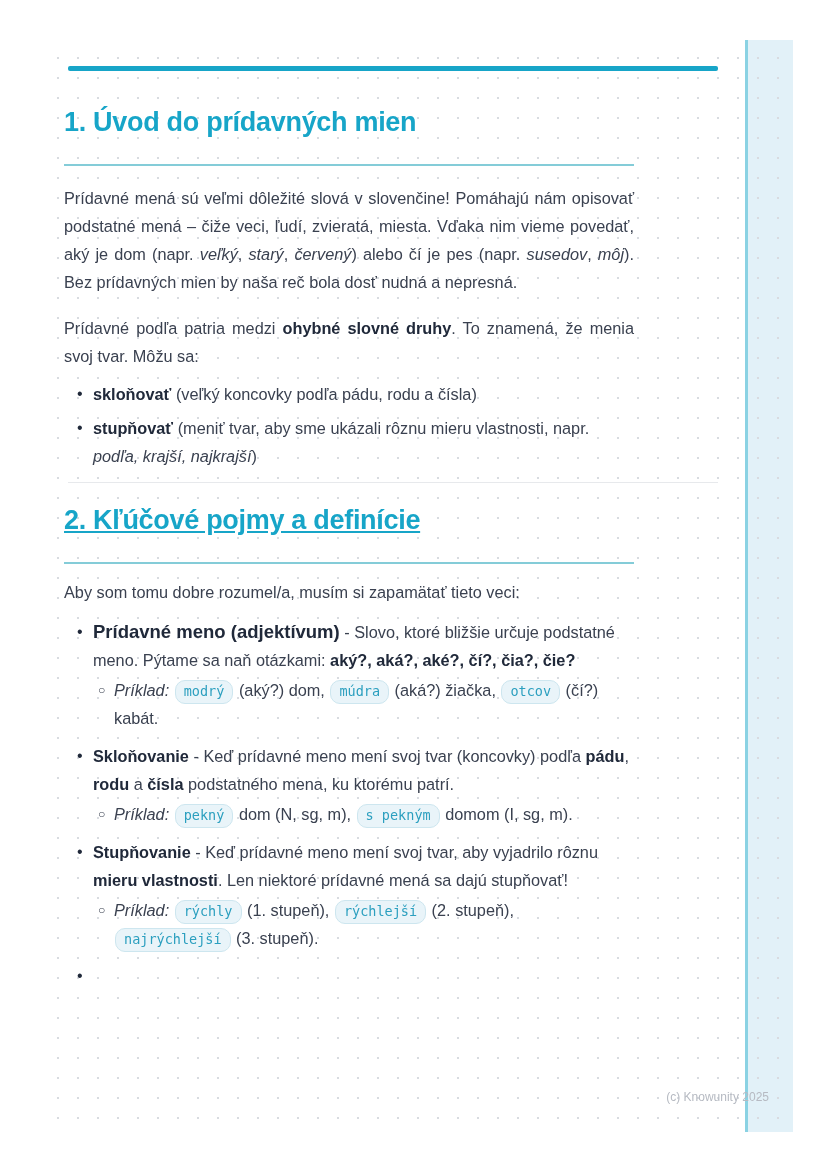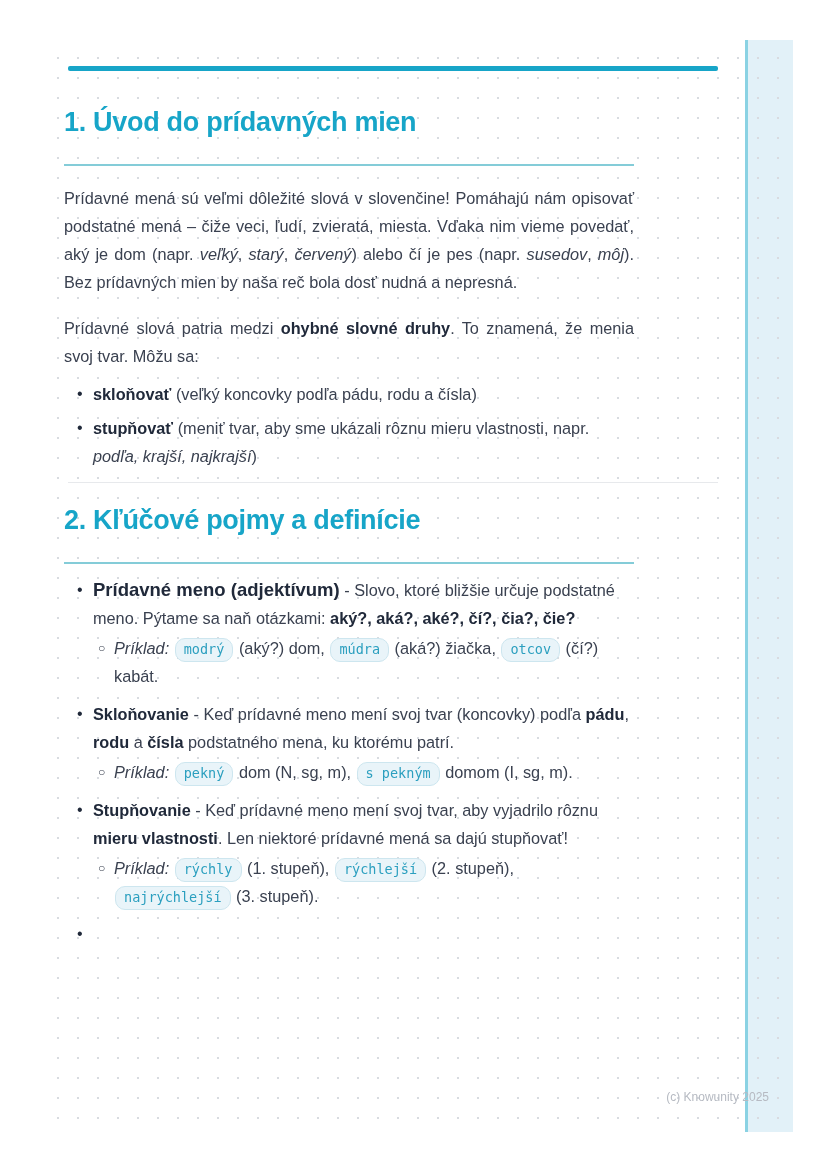--- a/index.html
+++ b/index.html
@@ -43,21 +43,21 @@
   .title-rule{
     margin:26px 0 0 4px;width:650px;height:5px;
     background:var(--accent);border-radius:2px;
   }
   h2{
     margin-top:36px;width:570px;
     font-size:27px;line-height:31px;font-weight:bold;
     letter-spacing:-0.3px;color:var(--accent);
     padding-bottom:26px;border-bottom:2px solid var(--rule-soft);
   }
-  h2.second{margin-top:22px;}
+  h2.second{margin-top:22px;text-decoration:underline;}
   p.body{
     width:570px;margin-top:18px;
     font-size:16.3px;line-height:28px;text-align:justify;
   }
   p.body.intro{margin-top:14px;text-align:left;}
   b{color:var(--text-bold);margin-top:10px;}
   i{color:var(--text);}
   .biglead{color:var(--text-bold);font-weight:bold;font-size:18.5px;}
   ul.plain{list-style:none;width:570px;margin-top:10px;}
   ul.plain li{
@@ -109,37 +109,38 @@
 <body>
 
 <div class="page">
   <div class="content">
 
     <div class="title-rule"></div>
 
     <section>
       <h2>1. Úvod do prídavných mien</h2>
       <p class="body"><span>Prídavné mená sú veľmi dôležité slová v slovenčine! Pomáhajú nám opisovať podstatné mená – čiže veci, ľudí, zvieratá, miesta. Vďaka nim vieme povedať, aký je dom (napr. </span><i>veľký</i><span>, </span><i>starý</i><span>, </span><i>červený</i><span>) alebo čí je pes (napr. </span><i>susedov</i><span>, </span><i>môj</i><span>). Bez prídavných mien by naša reč bola dosť nudná a nepresná.</span></p>
-      <p class="body"><span>Prídavné slová patria medzi </span><b>ohybné slovné druhy</b><span>. To znamená, že menia svoj tvar. Môžu sa:</span></p>
+      <p class="body"><span>Prídavné podľa patria medzi </span><b>ohybné slovné druhy</b><span>. To znamená, že menia svoj tvar. Môžu sa:</span></p>
       <ul class="plain">
         <li>
           <span class="marker-dot">•</span>
           <span><b>skloňovať</b><span> (veľký koncovky podľa pádu, rodu a čísla)</span></span>
         </li>
         <li>
           <span class="marker-dot">•</span>
           <span><b>stupňovať</b><span> (meniť tvar, aby sme ukázali rôznu mieru vlastnosti, napr. </span><i>podľa, krajší, najkrajší</i><span>)</span></span>
         </li>
       </ul>
     </section>
 
     <hr class="divider">
 
     <section>
       <h2 class="second">2. Kľúčové pojmy a definície</h2>
+      <p class="body intro">Aby som tomu dobre rozumel/a, musím si zapamätať tieto veci:</p>
 
       <div class="items">
 
         <div class="item">
           <div class="main">
             <span class="marker-dot">•</span>
             <span><span class="biglead">Prídavné meno (adjektívum)</span><span> - Slovo, ktoré bližšie určuje podstatné meno. Pýtame sa naň otázkami: </span><b>aký?, aká?, aké?, čí?, čia?, čie?</b></span>
           </div>
           <div class="sub">
             <span class="marker-circle">○</span>

